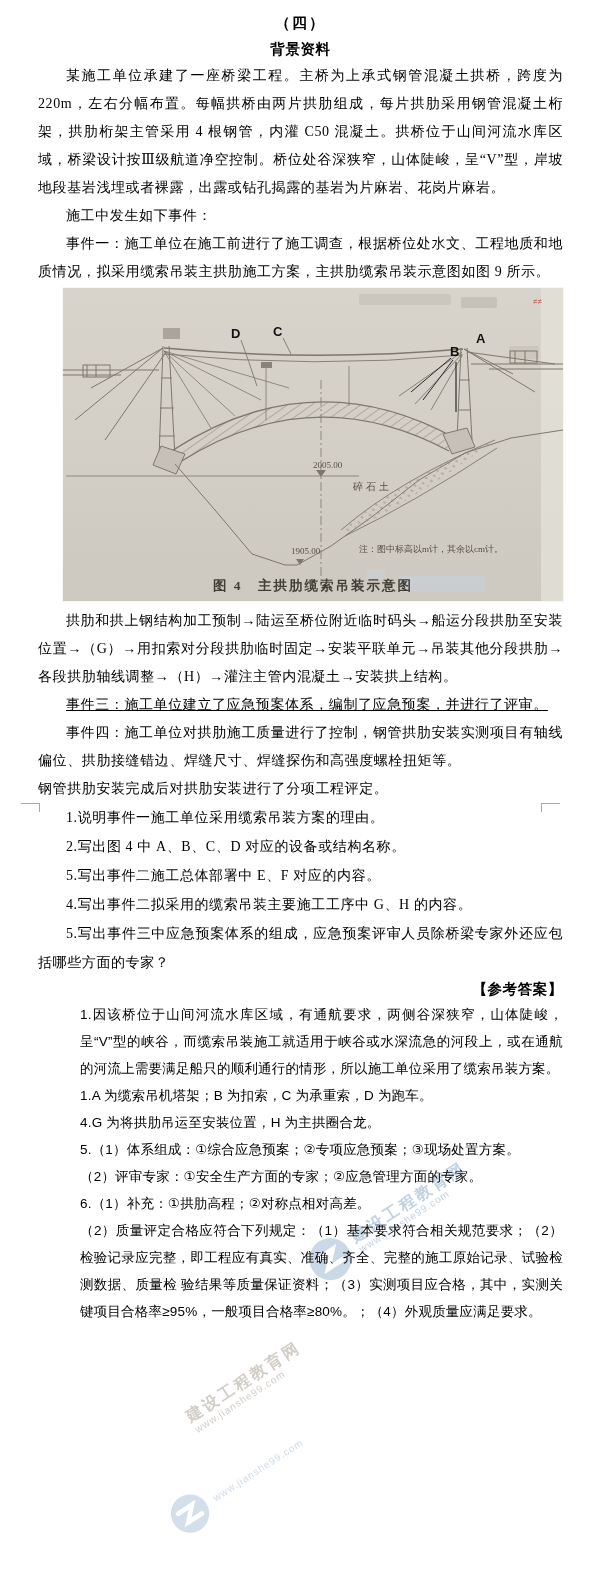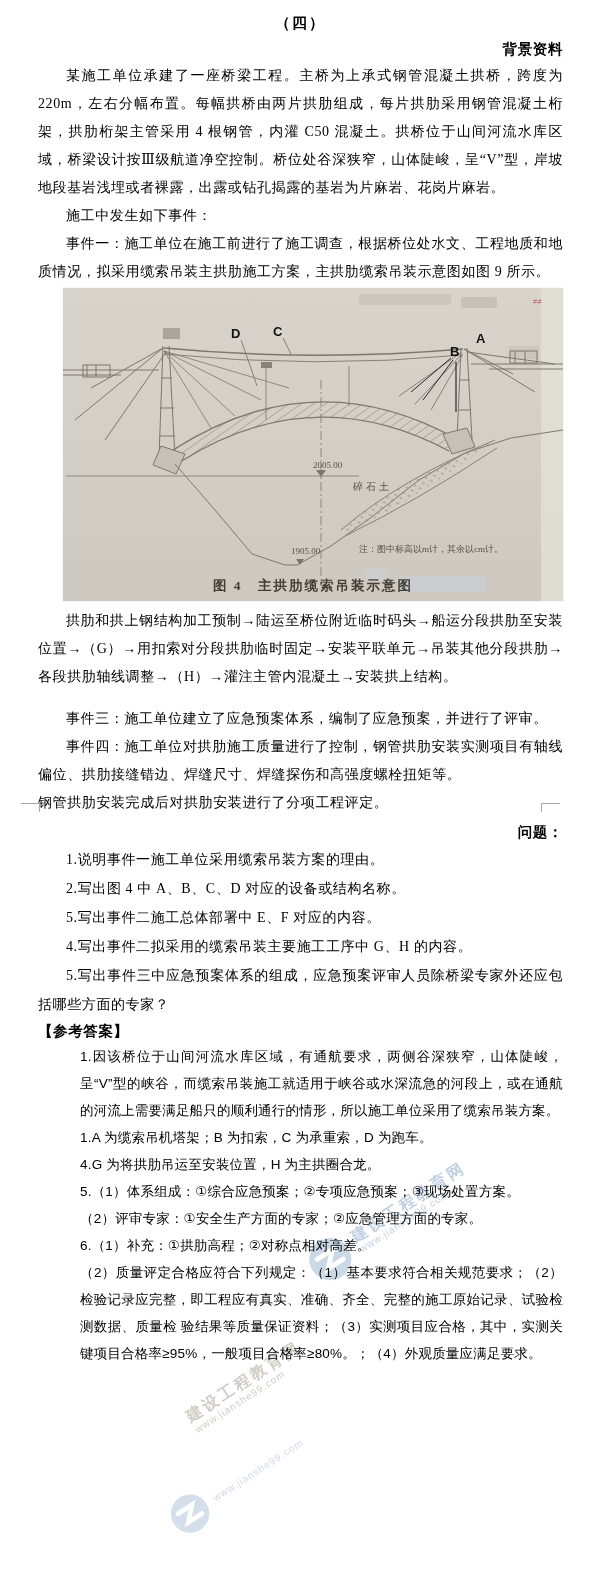--- a/index.html
+++ b/index.html
@@ -2,28 +2,28 @@
 <html><head>
 <meta charset="utf-8">
 <style>
   html,body{margin:0;padding:0;background:#ffffff;}
   .page{position:relative;width:601px;height:1574px;background:#fff;overflow:hidden;
         font-family:"Liberation Serif","DejaVu Serif",serif;color:#000;}
   .content{position:relative;padding:0 38px;z-index:2;}
   p{margin:0;font-size:14px;line-height:28px;text-align:justify;letter-spacing:.6px;}
   .indent{text-indent:2em;}
   .doc-title{padding-top:12px;text-align:center;font-weight:bold;font-size:15px;line-height:22px;letter-spacing:2px;}
-  .heading{font-weight:bold;font-size:14.5px;line-height:26px;margin-top:2px;text-align:right;}
+  .heading{font-weight:bold;font-size:14.5px;line-height:26px;margin-top:2px;text-align:center;}
   .fig-wrap{position:relative;width:500px;height:313px;margin:2px 0 6px 25px;
             box-shadow:0 0 0 1px rgba(0,0,0,.03);}
   .q p{line-height:29px;text-indent:2em;}
   .ans{font-family:"Liberation Sans","DejaVu Sans",sans-serif;margin-left:42px;}
   .ans p{font-size:13.5px;line-height:27px;letter-spacing:.2px;}
-  .ans-heading{font-weight:bold;font-size:14.5px;line-height:24px;font-family:"Liberation Sans","DejaVu Sans",sans-serif;text-align:left;}
-  .gap-top{margin-top:14px;}
+  .ans-heading{font-weight:bold;font-size:14.5px;line-height:24px;font-family:"Liberation Sans","DejaVu Sans",sans-serif;text-align:right;}
+  .gap-top{text-decoration:underline;}
   
   .pbmark{position:absolute;top:803px;height:8px;z-index:3;}
   .pbmark.left{left:21px;width:18px;border-top:1px solid #a8a8a8;border-right:1px solid #a8a8a8;}
   .pbmark.right{left:541px;width:18px;border-top:1px solid #a8a8a8;border-left:1px solid #a8a8a8;}
   
   .wm{position:absolute;display:flex;align-items:center;gap:7px;
       transform:rotate(-33deg);pointer-events:none;z-index:1;}
   .wm .txt{display:flex;flex-direction:column;line-height:1.1;}
   .wm .name{font-family:"Liberation Sans","DejaVu Sans",sans-serif;font-size:16px;letter-spacing:3px;font-weight:bold;}
   .wm .url{font-family:"Liberation Sans","DejaVu Sans",sans-serif;font-size:10px;letter-spacing:1px;}
@@ -188,21 +188,20 @@
         </g>
         <text x="250" y="302" text-anchor="middle" font-size="13.5" letter-spacing="2" fill="#423d35" font-weight="bold" font-family="Liberation Serif, serif">图 4　主拱肋缆索吊装示意图</text>
       </svg>
     </div>
 
     <p class="indent">拱肋和拱上钢结构加工预制→陆运至桥位附近临时码头→船运分段拱肋至安装位置→（G）→用扣索对分段拱肋临时固定→安装平联单元→吊装其他分段拱肋→各段拱肋轴线调整→（H）→灌注主管内混凝土→安装拱上结构。</p>
     <p class="indent gap-top">事件三：施工单位建立了应急预案体系，编制了应急预案，并进行了评审。</p>
     <p class="indent">事件四：施工单位对拱肋施工质量进行了控制，钢管拱肋安装实测项目有轴线偏位、拱肋接缝错边、焊缝尺寸、焊缝探伤和高强度螺栓扭矩等。</p>
     <p>钢管拱肋安装完成后对拱肋安装进行了分项工程评定。</p>
 
-    <p class="heading">问题：</p>
     <div class="q">
       <p>1.说明事件一施工单位采用缆索吊装方案的理由。</p>
       <p>2.写出图 4 中 A、B、C、D 对应的设备或结构名称。</p>
       <p>5.写出事件二施工总体部署中 E、F 对应的内容。</p>
       <p>4.写出事件二拟采用的缆索吊装主要施工工序中 G、H 的内容。</p>
       <p>5.写出事件三中应急预案体系的组成，应急预案评审人员除桥梁专家外还应包括哪些方面的专家？</p>
     </div>
 
     <p class="ans-heading">【参考答案】</p>
     <div class="ans">

